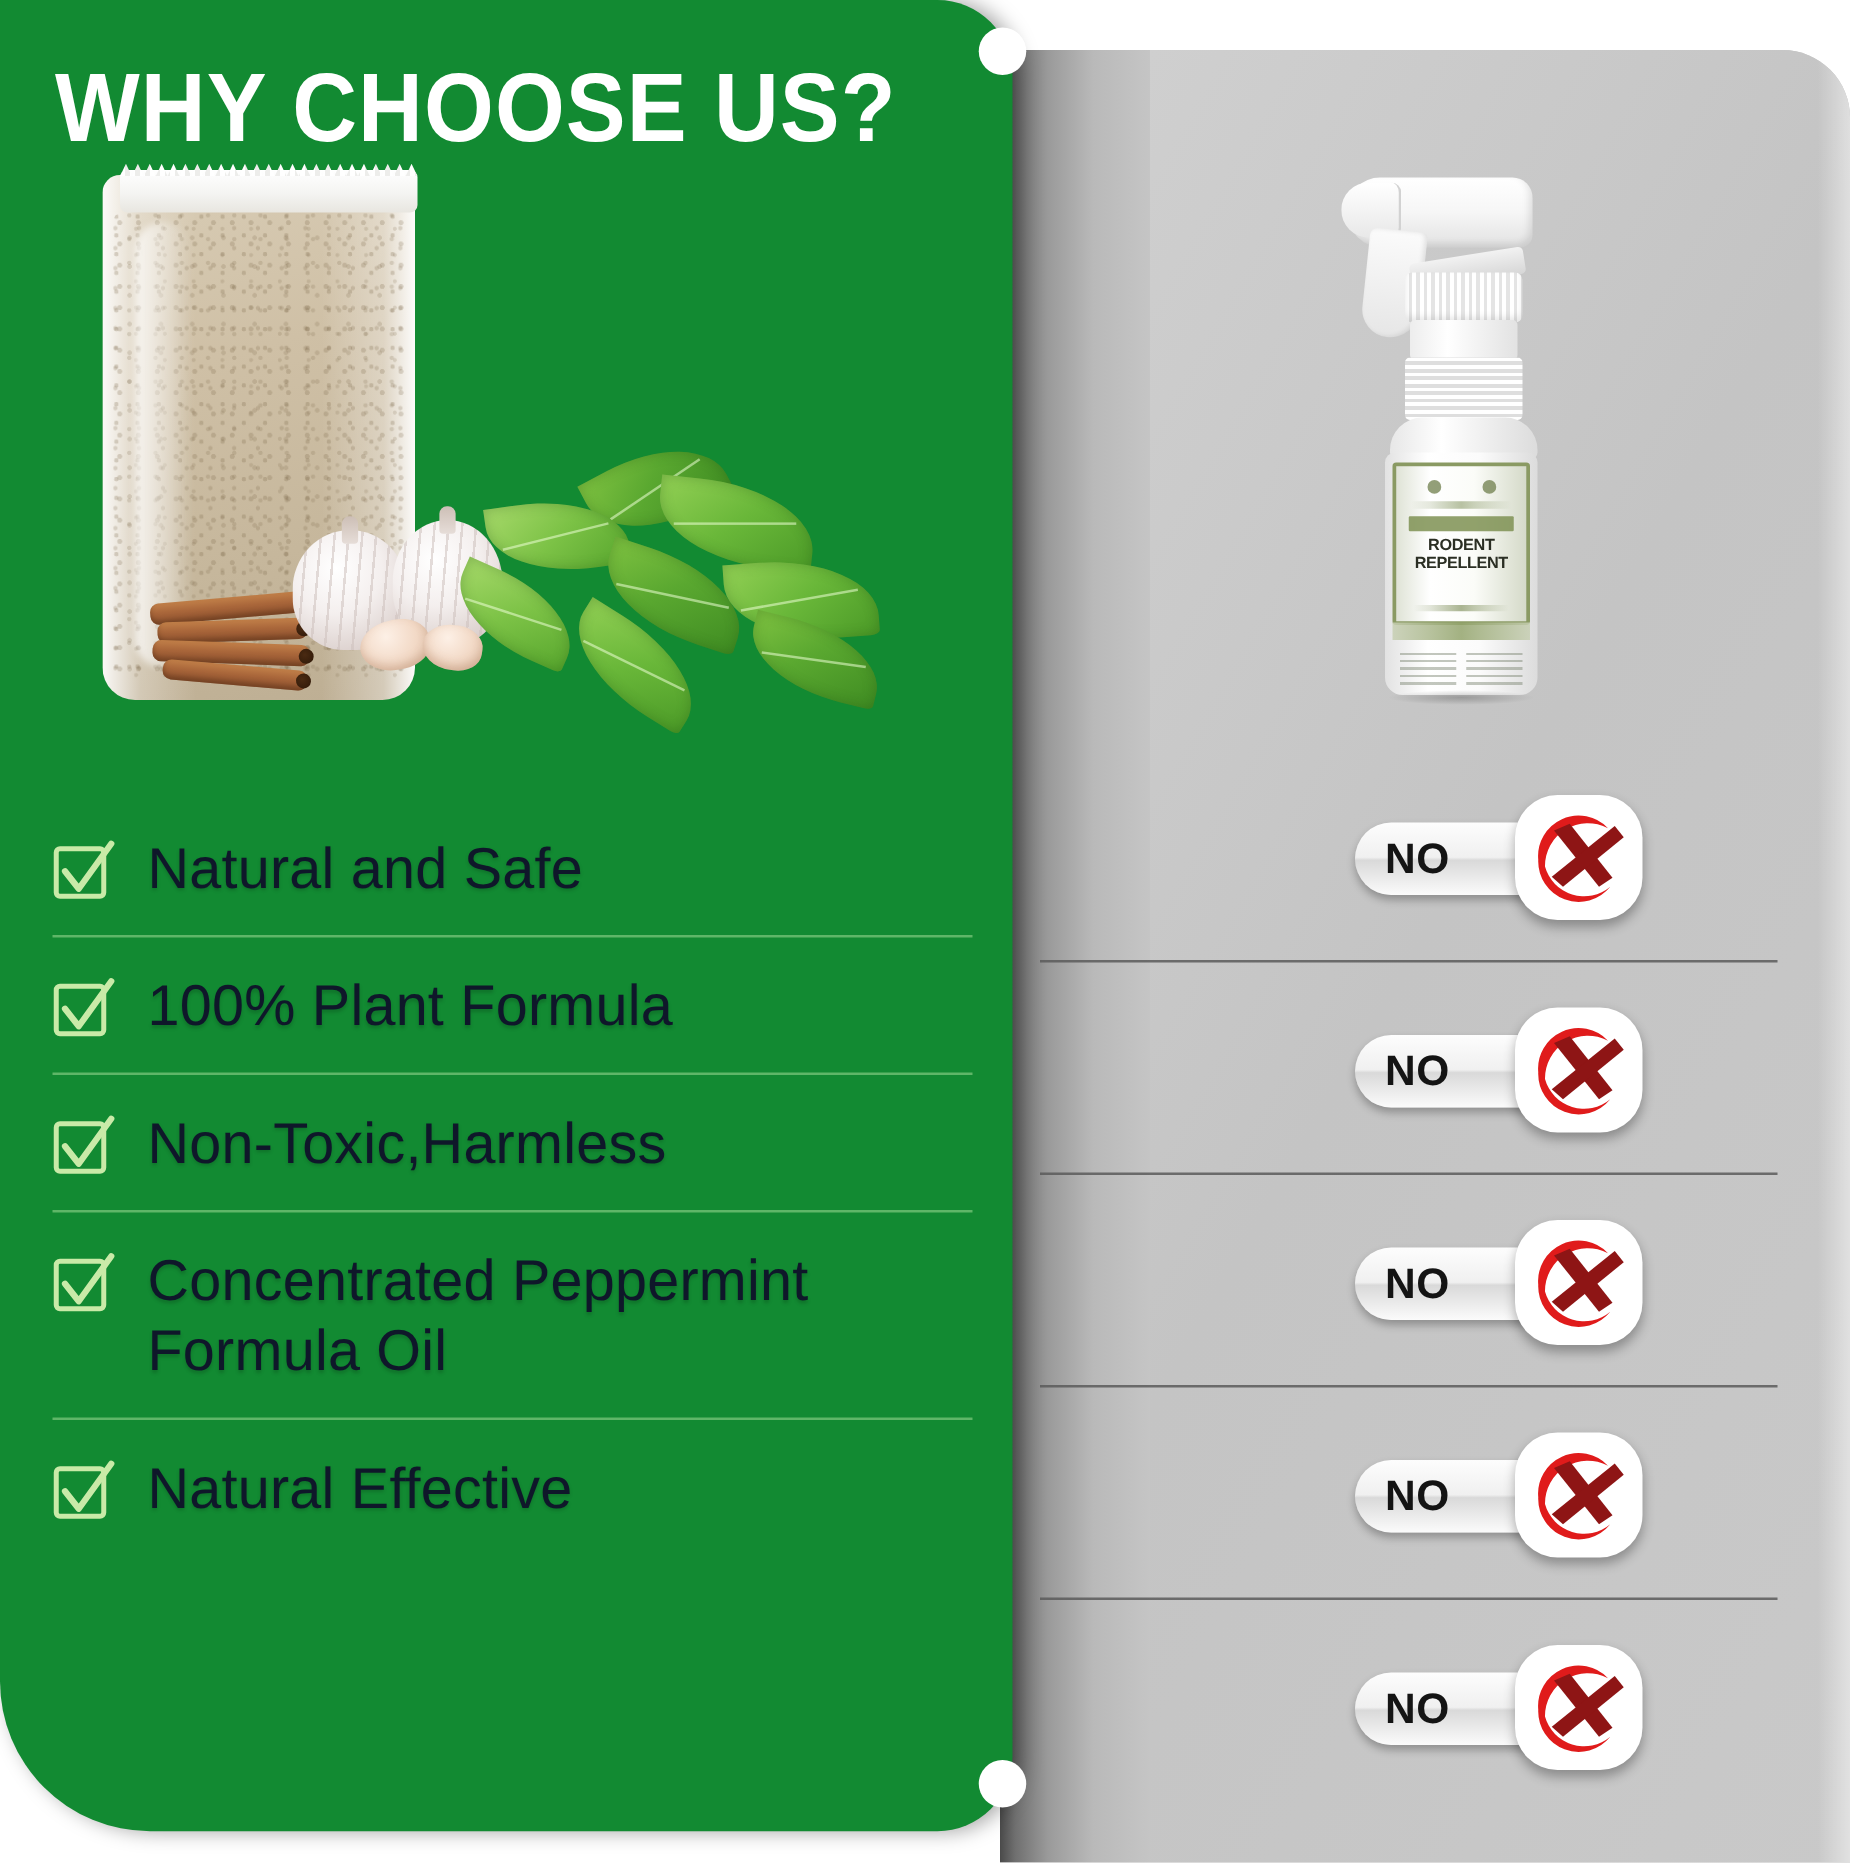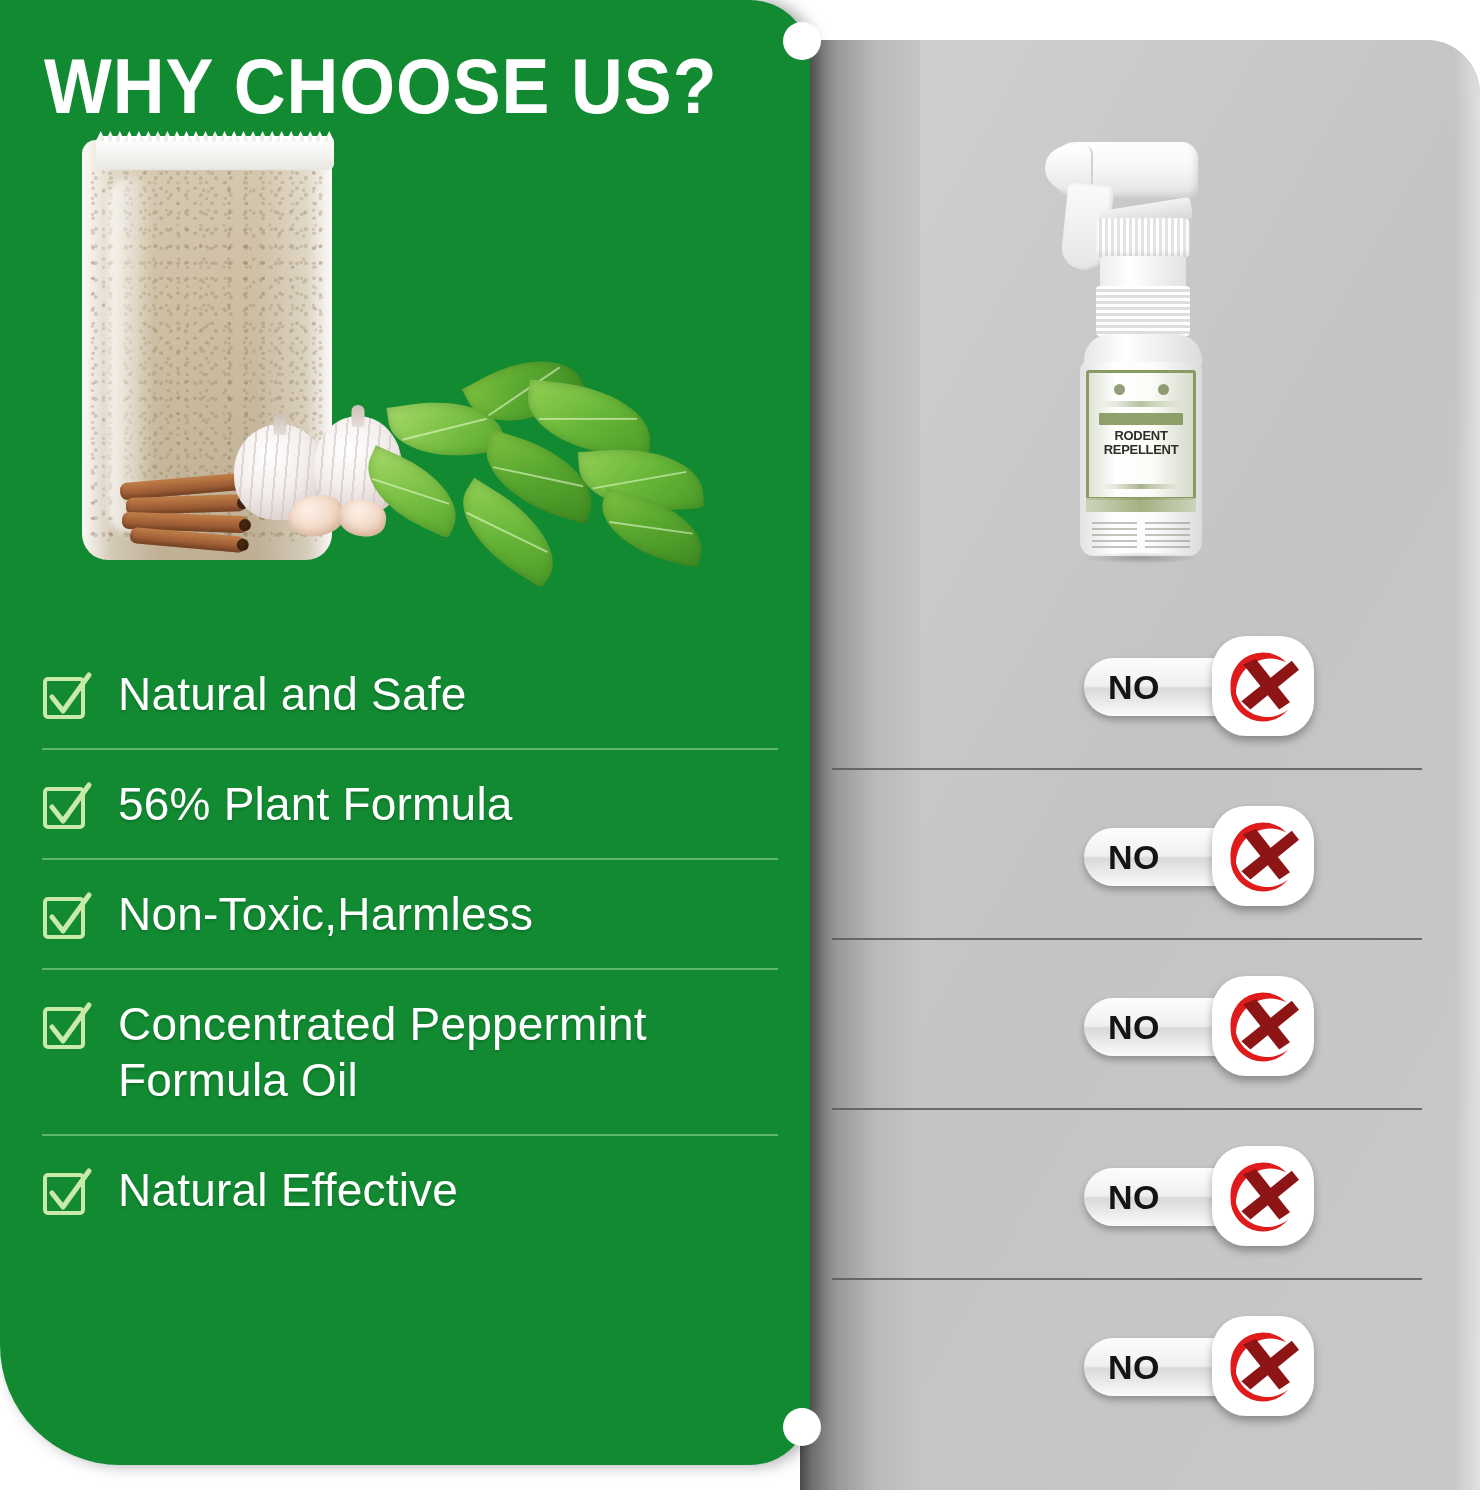--- a/index.html
+++ b/index.html
@@ -150,30 +150,30 @@
 
   
   .features{position:absolute;left:42px;top:640px;width:736px;}
   .feature{
     position:relative;display:flex;align-items:flex-start;gap:26px;
     padding:26px 0 26px 0;
   }
   .feature + .feature{border-top:2px solid rgba(190,235,170,.45);}
   .check-icon{flex:0 0 auto;width:50px;height:50px;margin-top:6px;}
   .feat-text{
-    color:#ffffff;
+    color:#0f172a;
     font-size:46px;
     line-height:56px;
     font-weight:400;
     letter-spacing:.2px;
     text-shadow:0 2px 3px rgba(0,0,0,.18);
   }
 
   
-  .bottle{position:absolute;left:1078px;top:138px;width:126px;height:420px;}
+  .bottle{position:absolute;left:1106px;top:138px;width:126px;height:420px;}
   .bt-trigger-top{
     position:absolute;left:-28px;top:4px;width:148px;height:56px;
     background:linear-gradient(to bottom,#ffffff 0%,#f6f6f6 50%,#e2e2e2 100%);
     border-radius:26px 16px 10px 28px;
     box-shadow:inset -3px -3px 6px rgba(0,0,0,.10);
   }
   .bt-nozzle{
     position:absolute;left:-33px;top:8px;width:46px;height:44px;
     background:linear-gradient(to bottom,#ffffff,#e8e8e8);
     border-radius:22px 8px 8px 22px;
@@ -468,21 +468,21 @@
           <path d="M10 25 L21 39 L47 3" fill="none" stroke="#c9eaa8" stroke-width="5" stroke-linecap="round" stroke-linejoin="round"></path>
         </svg>
         <div class="feat-text">Natural and Safe</div>
       </div>
 
       <div class="feature">
         <svg class="check-icon" viewBox="0 0 50 50">
           <rect x="3" y="7" width="38" height="38" rx="3" fill="none" stroke="#c9eaa8" stroke-width="4"></rect>
           <path d="M10 25 L21 39 L47 3" fill="none" stroke="#c9eaa8" stroke-width="5" stroke-linecap="round" stroke-linejoin="round"></path>
         </svg>
-        <div class="feat-text">56% Plant Formula</div>
+        <div class="feat-text">100% Plant Formula</div>
       </div>
 
       <div class="feature">
         <svg class="check-icon" viewBox="0 0 50 50">
           <rect x="3" y="7" width="38" height="38" rx="3" fill="none" stroke="#c9eaa8" stroke-width="4"></rect>
           <path d="M10 25 L21 39 L47 3" fill="none" stroke="#c9eaa8" stroke-width="5" stroke-linecap="round" stroke-linejoin="round"></path>
         </svg>
         <div class="feat-text">Non-Toxic,Harmless</div>
       </div>
 

